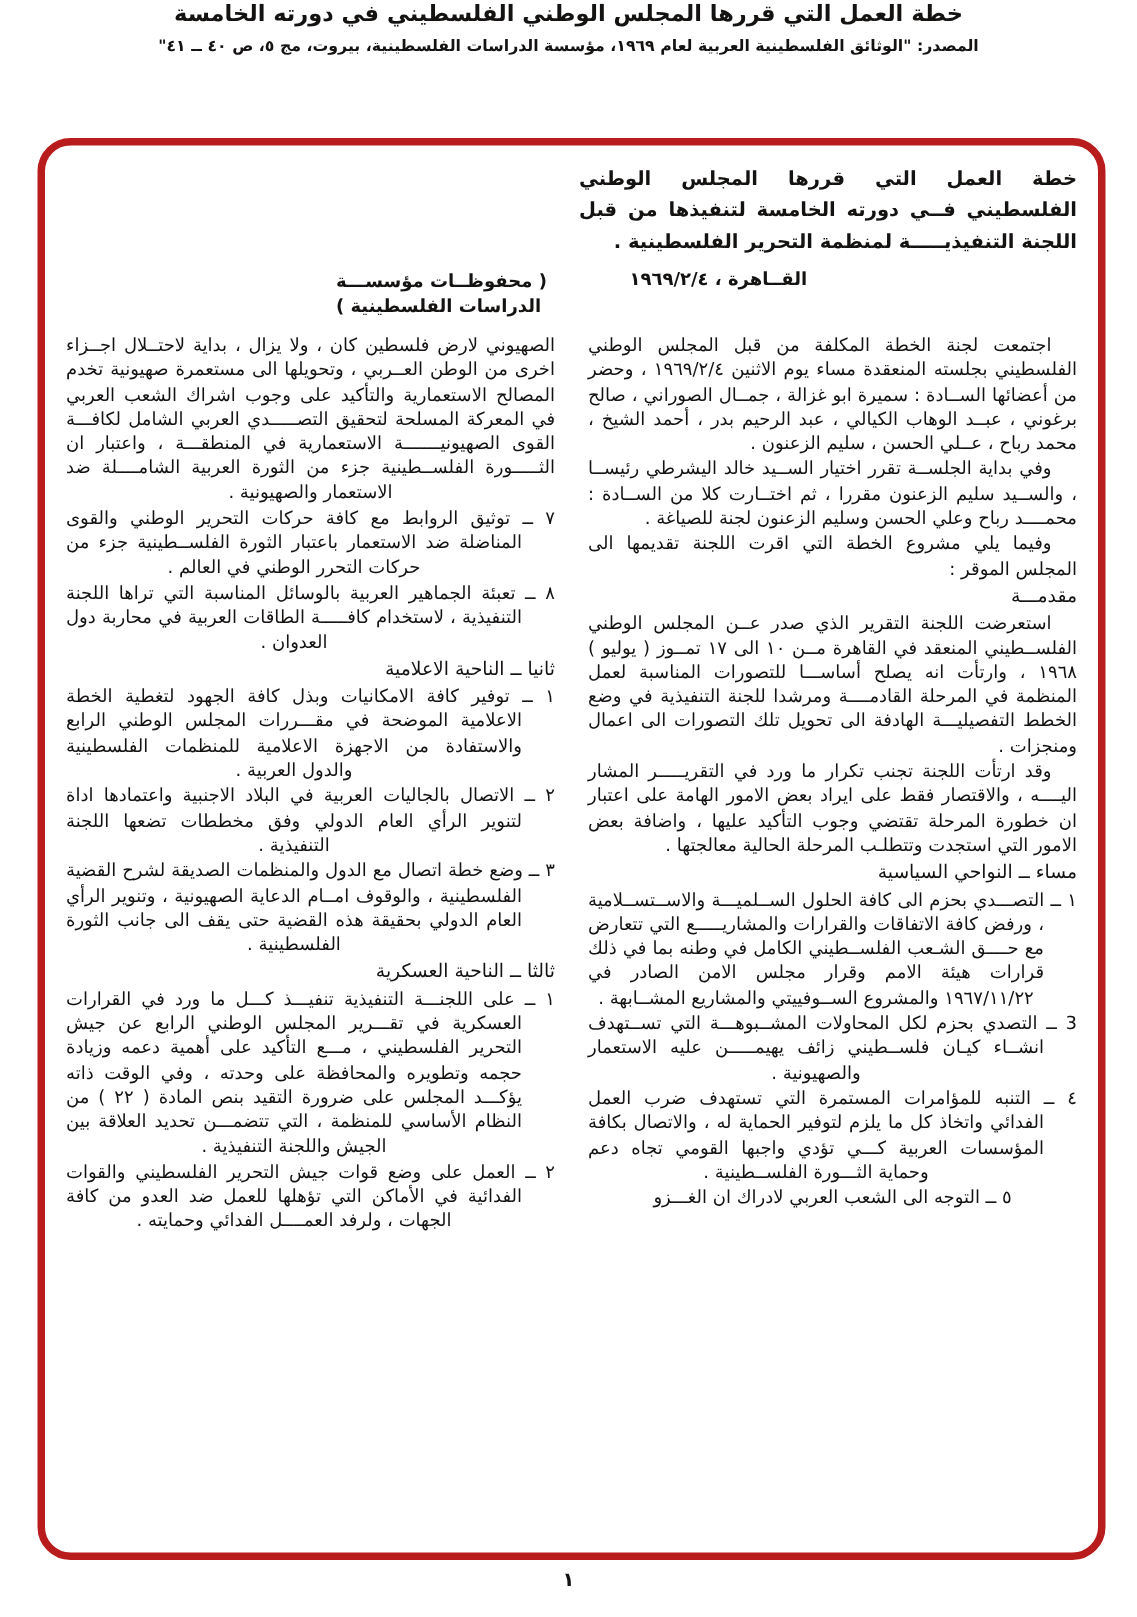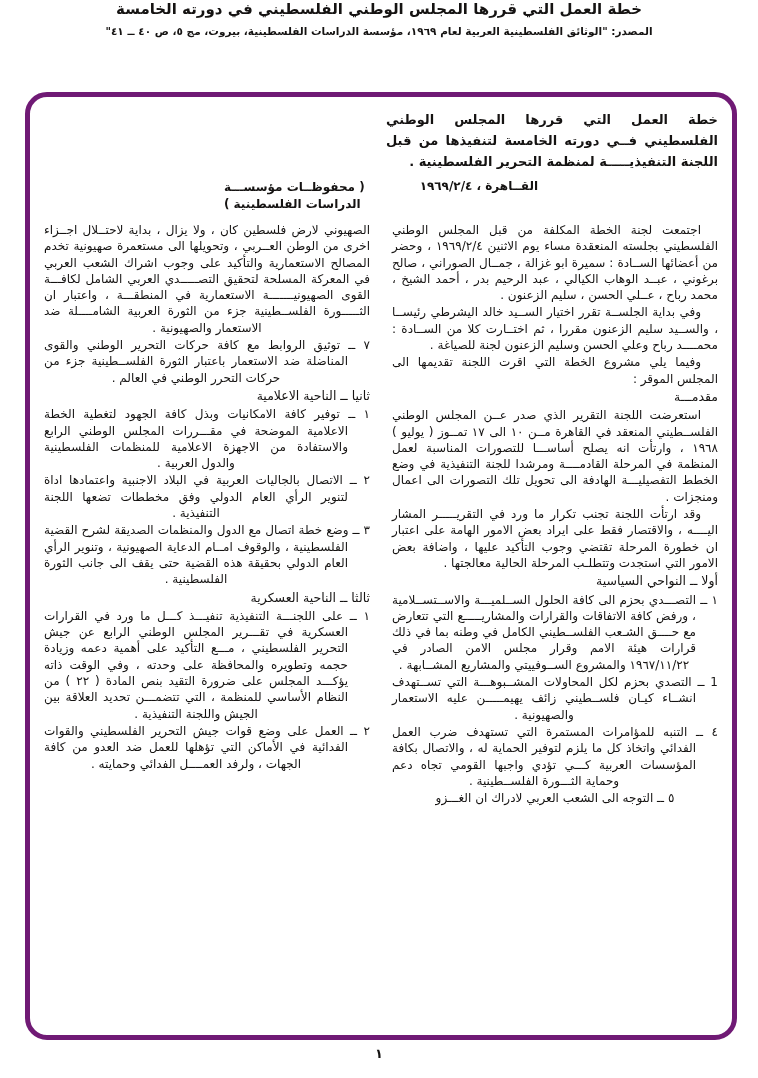--- a/index.html
+++ b/index.html
@@ -31,21 +31,21 @@
     font-size: 10.5px;
     font-weight: bold;
   }
   .doc-box {
     box-sizing: border-box;
     position: absolute;
     left: 25px;
     top: 92px;
     width: 712px;
     height: 948px;
-    border: 5px solid #701a75;
+    border: 5px solid #b91c1c;
     border-radius: 22px;
     padding: 12px 14px 0 14px;
   }
   .doc-head {
     width: 332px;
     
     font-weight: bold;
     font-size: 13px;
     line-height: 21px;
     text-align: justify;
@@ -119,30 +119,31 @@
 
     <div class="columns">
 
       <div class="col">
         <p class="blk p">اجتمعت لجنة الخطة المكلفة من قبل المجلس الوطني الفلسطيني بجلسته المنعقدة مساء يوم الاثنين ١٩٦٩/٢/٤ ، وحضر من أعضائها الســادة : سميرة ابو غزالة ، جمــال الصوراني ، صالح برغوني ، عبــد الوهاب الكيالي ، عبد الرحيم بدر ، أحمد الشيخ ، محمد رباح ، عــلي الحسن ، سليم الزعنون .</p>
         <p class="blk p">وفي بداية الجلســة تقرر اختيار الســيد خالد اليشرطي رئيســا ، والســيد سليم الزعنون مقررا ، ثم اختــارت كلا من الســادة : محمــــد رباح وعلي الحسن وسليم الزعنون لجنة للصياغة .</p>
         <p class="blk p">وفيما يلي مشروع الخطة التي اقرت اللجنة تقديمها الى المجلس الموقر :</p>
         <p class="blk h">مقدمـــة</p>
         <p class="blk p">استعرضت اللجنة التقرير الذي صدر عــن المجلس الوطني الفلســطيني المنعقد في القاهرة مــن ١٠ الى ١٧ تمــوز ( يوليو ) ١٩٦٨ ، وارتأت انه يصلح أساســـا للتصورات المناسبة لعمل المنظمة في المرحلة القادمــــة ومرشدا للجنة التنفيذية في وضع الخطط التفصيليـــة الهادفة الى تحويل تلك التصورات الى اعمال ومنجزات .</p>
         <p class="blk p">وقد ارتأت اللجنة تجنب تكرار ما ورد في التقريـــــر المشار اليــــه ، والاقتصار فقط على ايراد بعض الامور الهامة على اعتبار ان خطورة المرحلة تقتضي وجوب التأكيد عليها ، واضافة بعض الامور التي استجدت وتتطلـب المرحلة الحالية معالجتها .</p>
-        <p class="blk h">أولا ــ النواحي السياسية</p>
+        <p class="blk h">مساء ــ النواحي السياسية</p>
         <p class="blk item">١ ــ التصـــدي بحزم الى كافة الحلول الســلميـــة والاســتســلامية ، ورفض كافة الاتفاقات والقرارات والمشاريـــــع التي تتعارض مع حــــق الشـعب الفلســطيني الكامل في وطنه بما في ذلك قرارات هيئة الامم وقرار مجلس الامن الصادر في ١٩٦٧/١١/٢٢ والمشروع الســوفييتي والمشاريع المشــابهة .</p>
-        <p class="blk item">1 ــ التصدي بحزم لكل المحاولات المشــبوهـــة التي تســتهدف انشــاء كيـان فلســطيني زائف يهيمـــــن عليه الاستعمار والصهيونية .</p>
+        <p class="blk item">3 ــ التصدي بحزم لكل المحاولات المشــبوهـــة التي تســتهدف انشــاء كيـان فلســطيني زائف يهيمـــــن عليه الاستعمار والصهيونية .</p>
         <p class="blk item">٤ ــ التنبه للمؤامرات المستمرة التي تستهدف ضرب العمل الفدائي واتخاذ كل ما يلزم لتوفير الحماية له ، والاتصال بكافة المؤسسات العربية كـــي تؤدي واجبها القومي تجاه دعم وحماية الثـــورة الفلســطينية .</p>
         <p class="blk item">٥ ــ التوجه الى الشعب العربي لادراك ان الغـــزو</p>
       </div>
 
       <div class="col">
         <p class="blk cont">الصهيوني لارض فلسطين كان ، ولا يزال ، بداية لاحتــلال اجــزاء اخرى من الوطن العــربي ، وتحويلها الى مستعمرة صهيونية تخدم المصالح الاستعمارية والتأكيد على وجوب اشراك الشعب العربي في المعركة المسلحة لتحقيق التصـــــدي العربي الشامل لكافـــة القوى الصهيونيـــــــة الاستعمارية في المنطقـــة ، واعتبار ان الثـــــورة الفلســطينية جزء من الثورة العربية الشامــــلة ضد الاستعمار والصهيونية .</p>
         <p class="blk item">٧ ــ توثيق الروابط مع كافة حركات التحرير الوطني والقوى المناضلة ضد الاستعمار باعتبار الثورة الفلســطينية جزء من حركات التحرر الوطني في العالم .</p>
+        <p class="blk item">٨ ــ تعبئة الجماهير العربية بالوسائل المناسبة التي تراها اللجنة التنفيذية ، لاستخدام كافـــــة الطاقات العربية في محاربة دول العدوان .</p>
         <p class="blk h">ثانيا ــ الناحية الاعلامية</p>
         <p class="blk item">١ ــ توفير كافة الامكانيات وبذل كافة الجهود لتغطية الخطة الاعلامية الموضحة في مقـــررات المجلس الوطني الرابع والاستفادة من الاجهزة الاعلامية للمنظمات الفلسطينية والدول العربية .</p>
         <p class="blk item">٢ ــ الاتصال بالجاليات العربية في البلاد الاجنبية واعتمادها اداة لتنوير الرأي العام الدولي وفق مخططات تضعها اللجنة التنفيذية .</p>
         <p class="blk item">٣ ــ وضع خطة اتصال مع الدول والمنظمات الصديقة لشرح القضية الفلسطينية ، والوقوف امــام الدعاية الصهيونية ، وتنوير الرأي العام الدولي بحقيقة هذه القضية حتى يقف الى جانب الثورة الفلسطينية .</p>
         <p class="blk h">ثالثا ــ الناحية العسكرية</p>
         <p class="blk item">١ ــ على اللجنـــة التنفيذية تنفيـــذ كـــل ما ورد في القرارات العسكرية في تقـــرير المجلس الوطني الرابع عن جيش التحرير الفلسطيني ، مـــع التأكيد على أهمية دعمه وزيادة حجمه وتطويره والمحافظة على وحدته ، وفي الوقت ذاته يؤكـــد المجلس على ضرورة التقيد بنص المادة ( ٢٢ ) من النظام الأساسي للمنظمة ، التي تتضمـــن تحديد العلاقة بين الجيش واللجنة التنفيذية .</p>
         <p class="blk item">٢ ــ العمل على وضع قوات جيش التحرير الفلسطيني والقوات الفدائية في الأماكن التي تؤهلها للعمل ضد العدو من كافة الجهات ، ولرفد العمــــل الفدائي وحمايته .</p>
       </div>
 
     </div>

